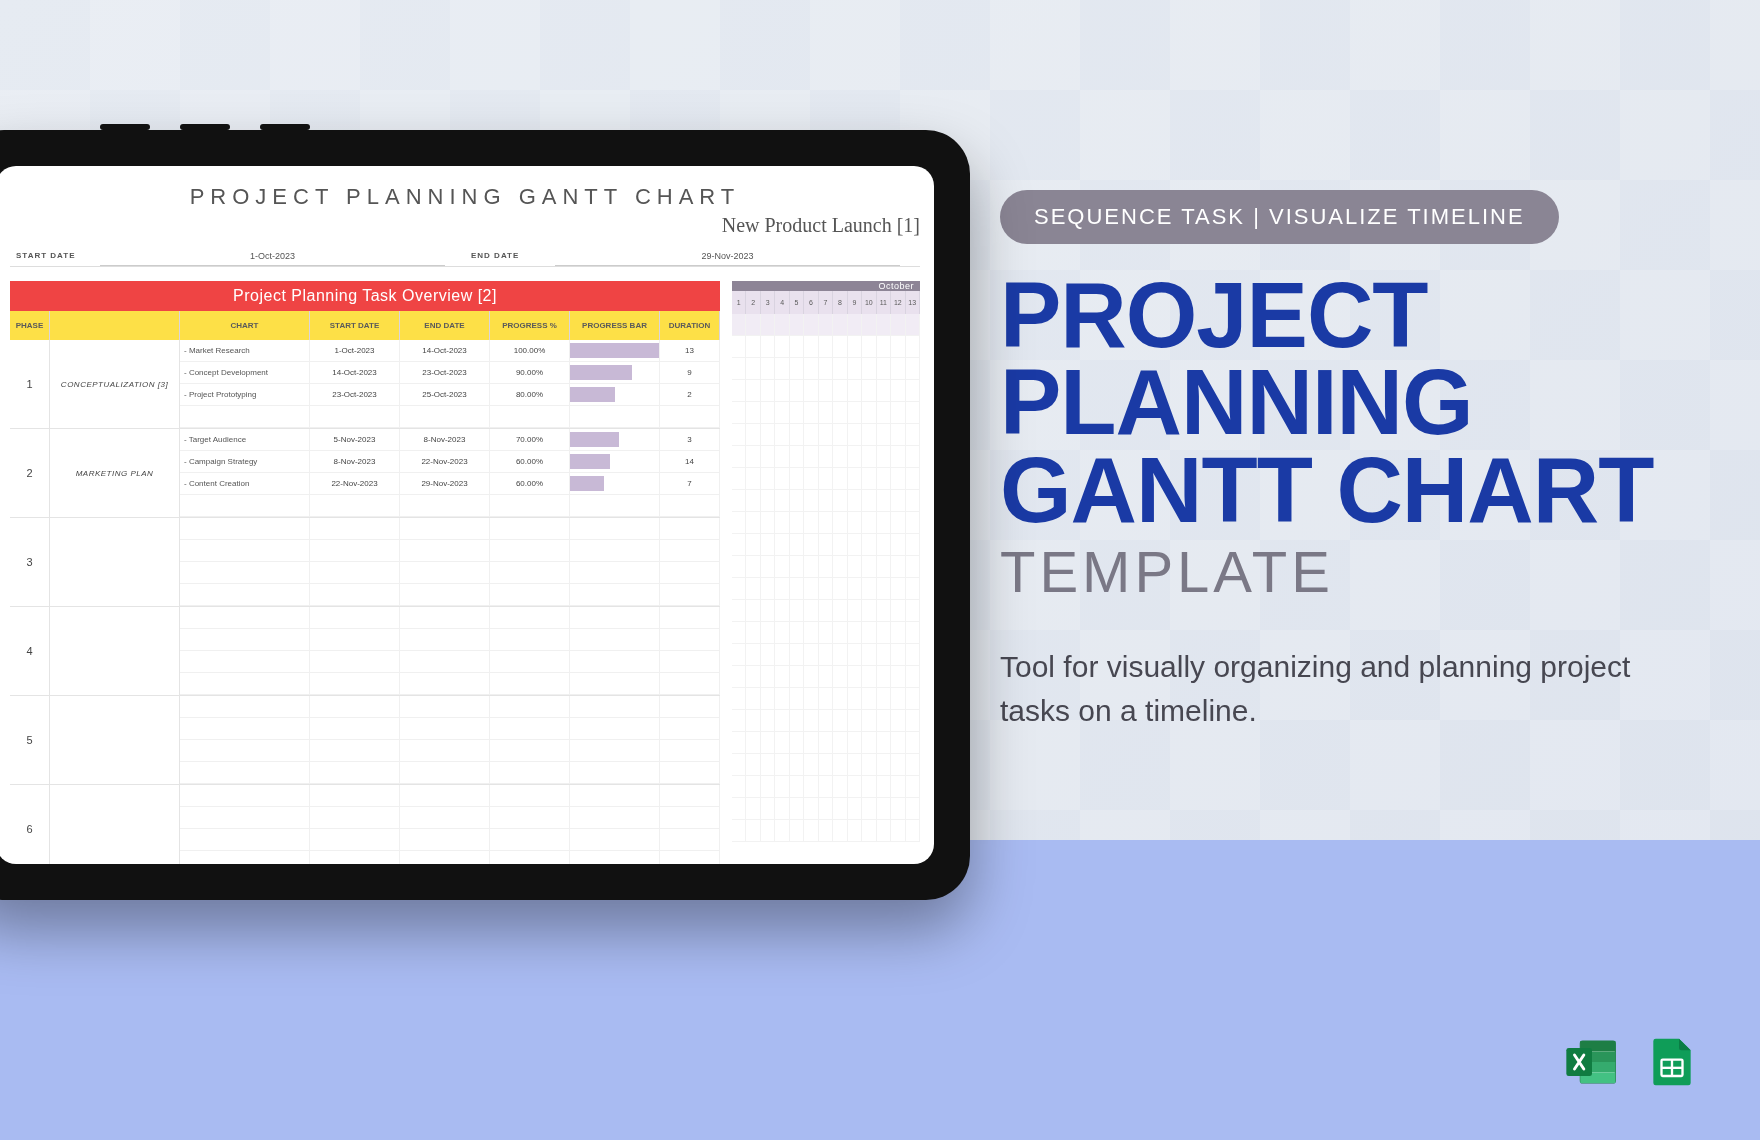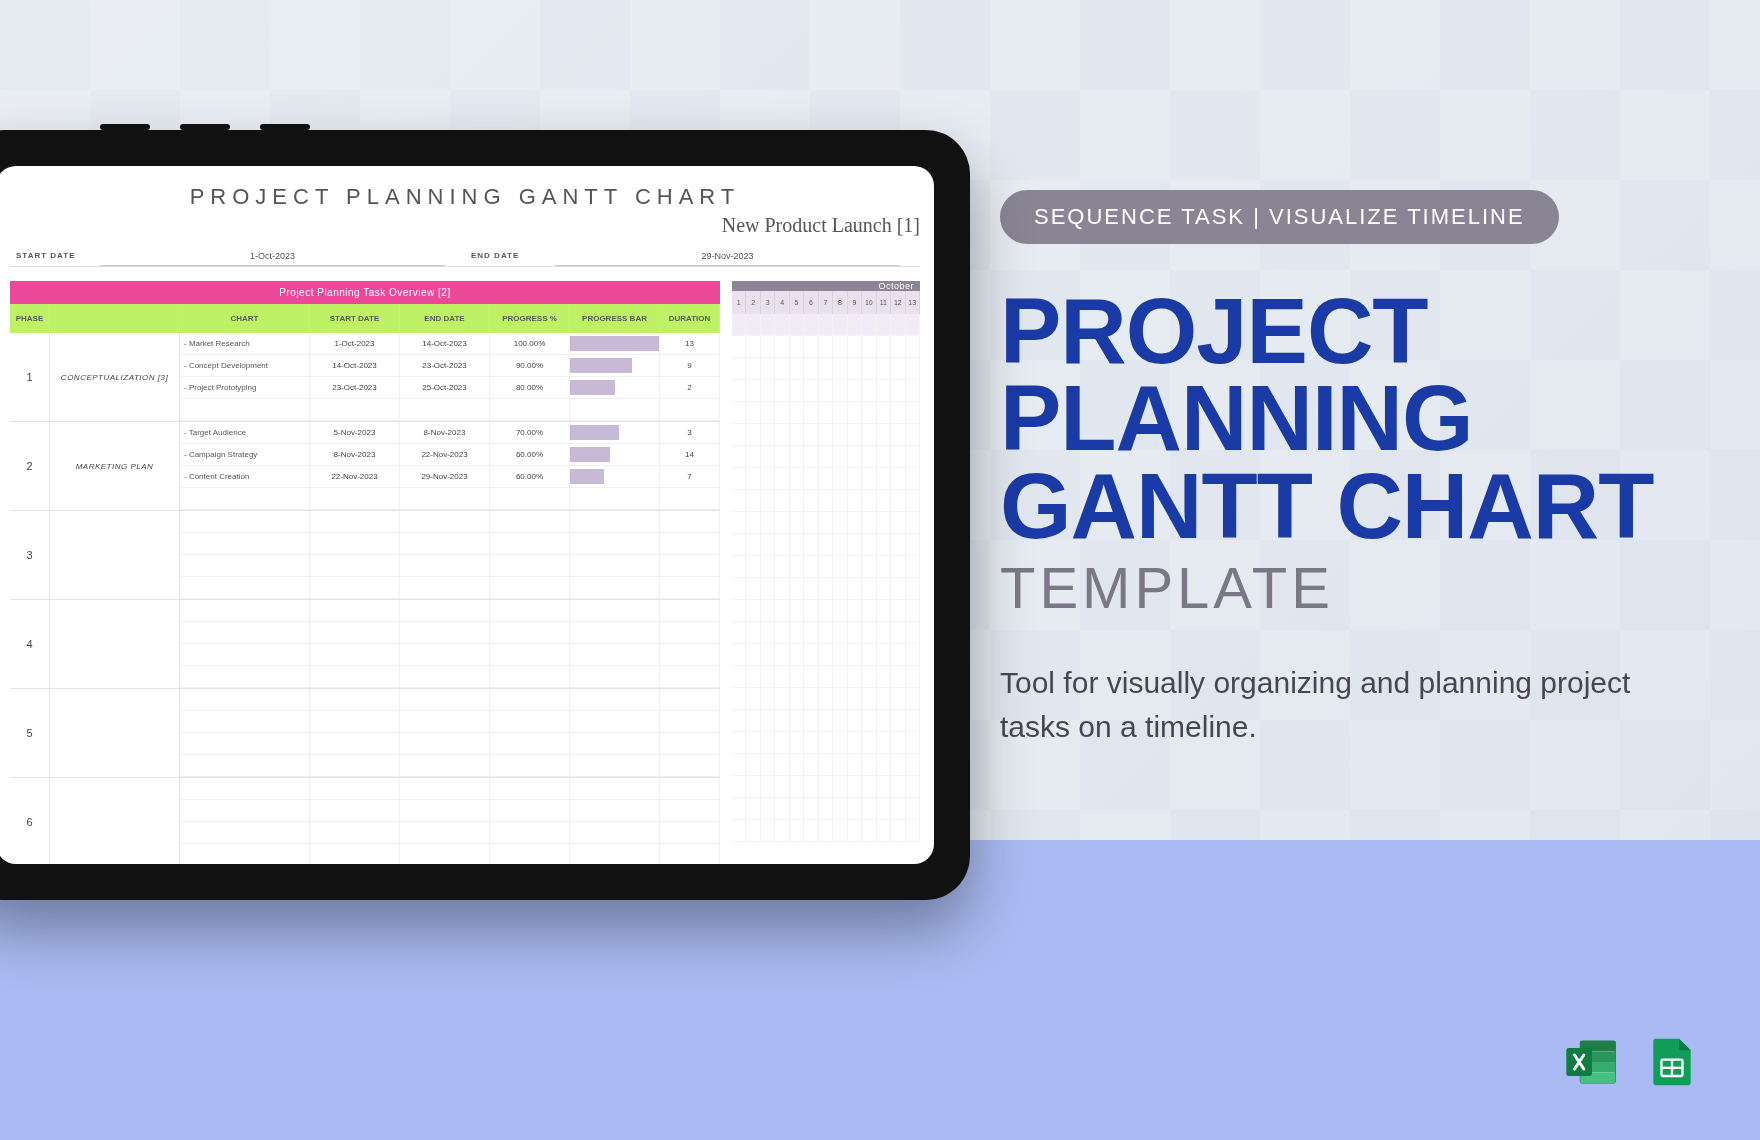--- a/index.html
+++ b/index.html
@@ -30,21 +30,21 @@
   .right-col {
     position: absolute; left: 1000px; top: 190px; width: 700px;
     z-index: 5;
   }
   .badge-pill {
     display: inline-block; background: #8a8594; color: #fff;
     font-size: 22px; letter-spacing: 2px; padding: 14px 34px;
     border-radius: 40px; font-weight: 500;
   }
   .title-main {
-    margin-top: 44px; font-size: 92px; line-height: 0.95;
+    margin-top: 28px; font-size: 92px; line-height: 0.95;
     font-weight: 800; color: #1a3aa5; letter-spacing: -1px;
     font-family: Arial, Helvetica, sans-serif;
   }
   .title-sub {
     font-size: 58px; font-weight: 300; color: #7a7886; letter-spacing: 4px;
     margin-top: 4px;
   }
   .desc {
     margin-top: 40px; font-size: 30px; color: #474751; line-height: 1.45;
     max-width: 680px;
@@ -77,26 +77,26 @@
   .date-row { display: flex; font-size: 9px; color: #555; margin-top: 10px; border-bottom: 1px solid #ddd; }
   .date-row > div { padding: 4px 6px; }
   .date-lbl { width: 90px; font-weight: 700; letter-spacing: 1px; font-size: 8px; }
   .date-val { flex: 1; text-align: center; border-bottom: 1px solid #ccc; margin-right: 20px; }
   
   .two-col { display: flex; gap: 12px; margin-top: 14px; }
   .left-table { flex: 0 0 690px; }
   .right-gantt { flex: 1; }
   
   .ov-header {
-    background: #ec4899; color: #fff; text-align: center; font-size: 10px;
+    background: #ef4444; color: #fff; text-align: center; font-size: 16px;
     padding: 6px 0; letter-spacing: .5px;
   }
   .col-header {
     display: grid; grid-template-columns: 40px 130px 130px 90px 90px 80px 90px 60px;
-    background: #bef264; font-size: 8px; font-weight: 700; color: #5a5a5a;
+    background: #fde047; font-size: 8px; font-weight: 700; color: #5a5a5a;
     text-align: center;
   }
   .col-header > div { padding: 10px 2px; border-right: 1px solid #d9d3e0; }
   
   .tbody { }
   .phase-block { display: grid; grid-template-columns: 40px 130px 1fr; border-bottom: 1px solid #e4e4e4; }
   .phase-num { display: flex; align-items: center; justify-content: center; font-size: 11px; border-right: 1px solid #e4e4e4; }
   .phase-name { display: flex; align-items: center; justify-content: center; font-size: 8px; letter-spacing: .5px; border-right: 1px solid #e4e4e4; padding: 4px 4px; text-align: center; font-style: italic; }
   .tasks { }
   .task-row {

